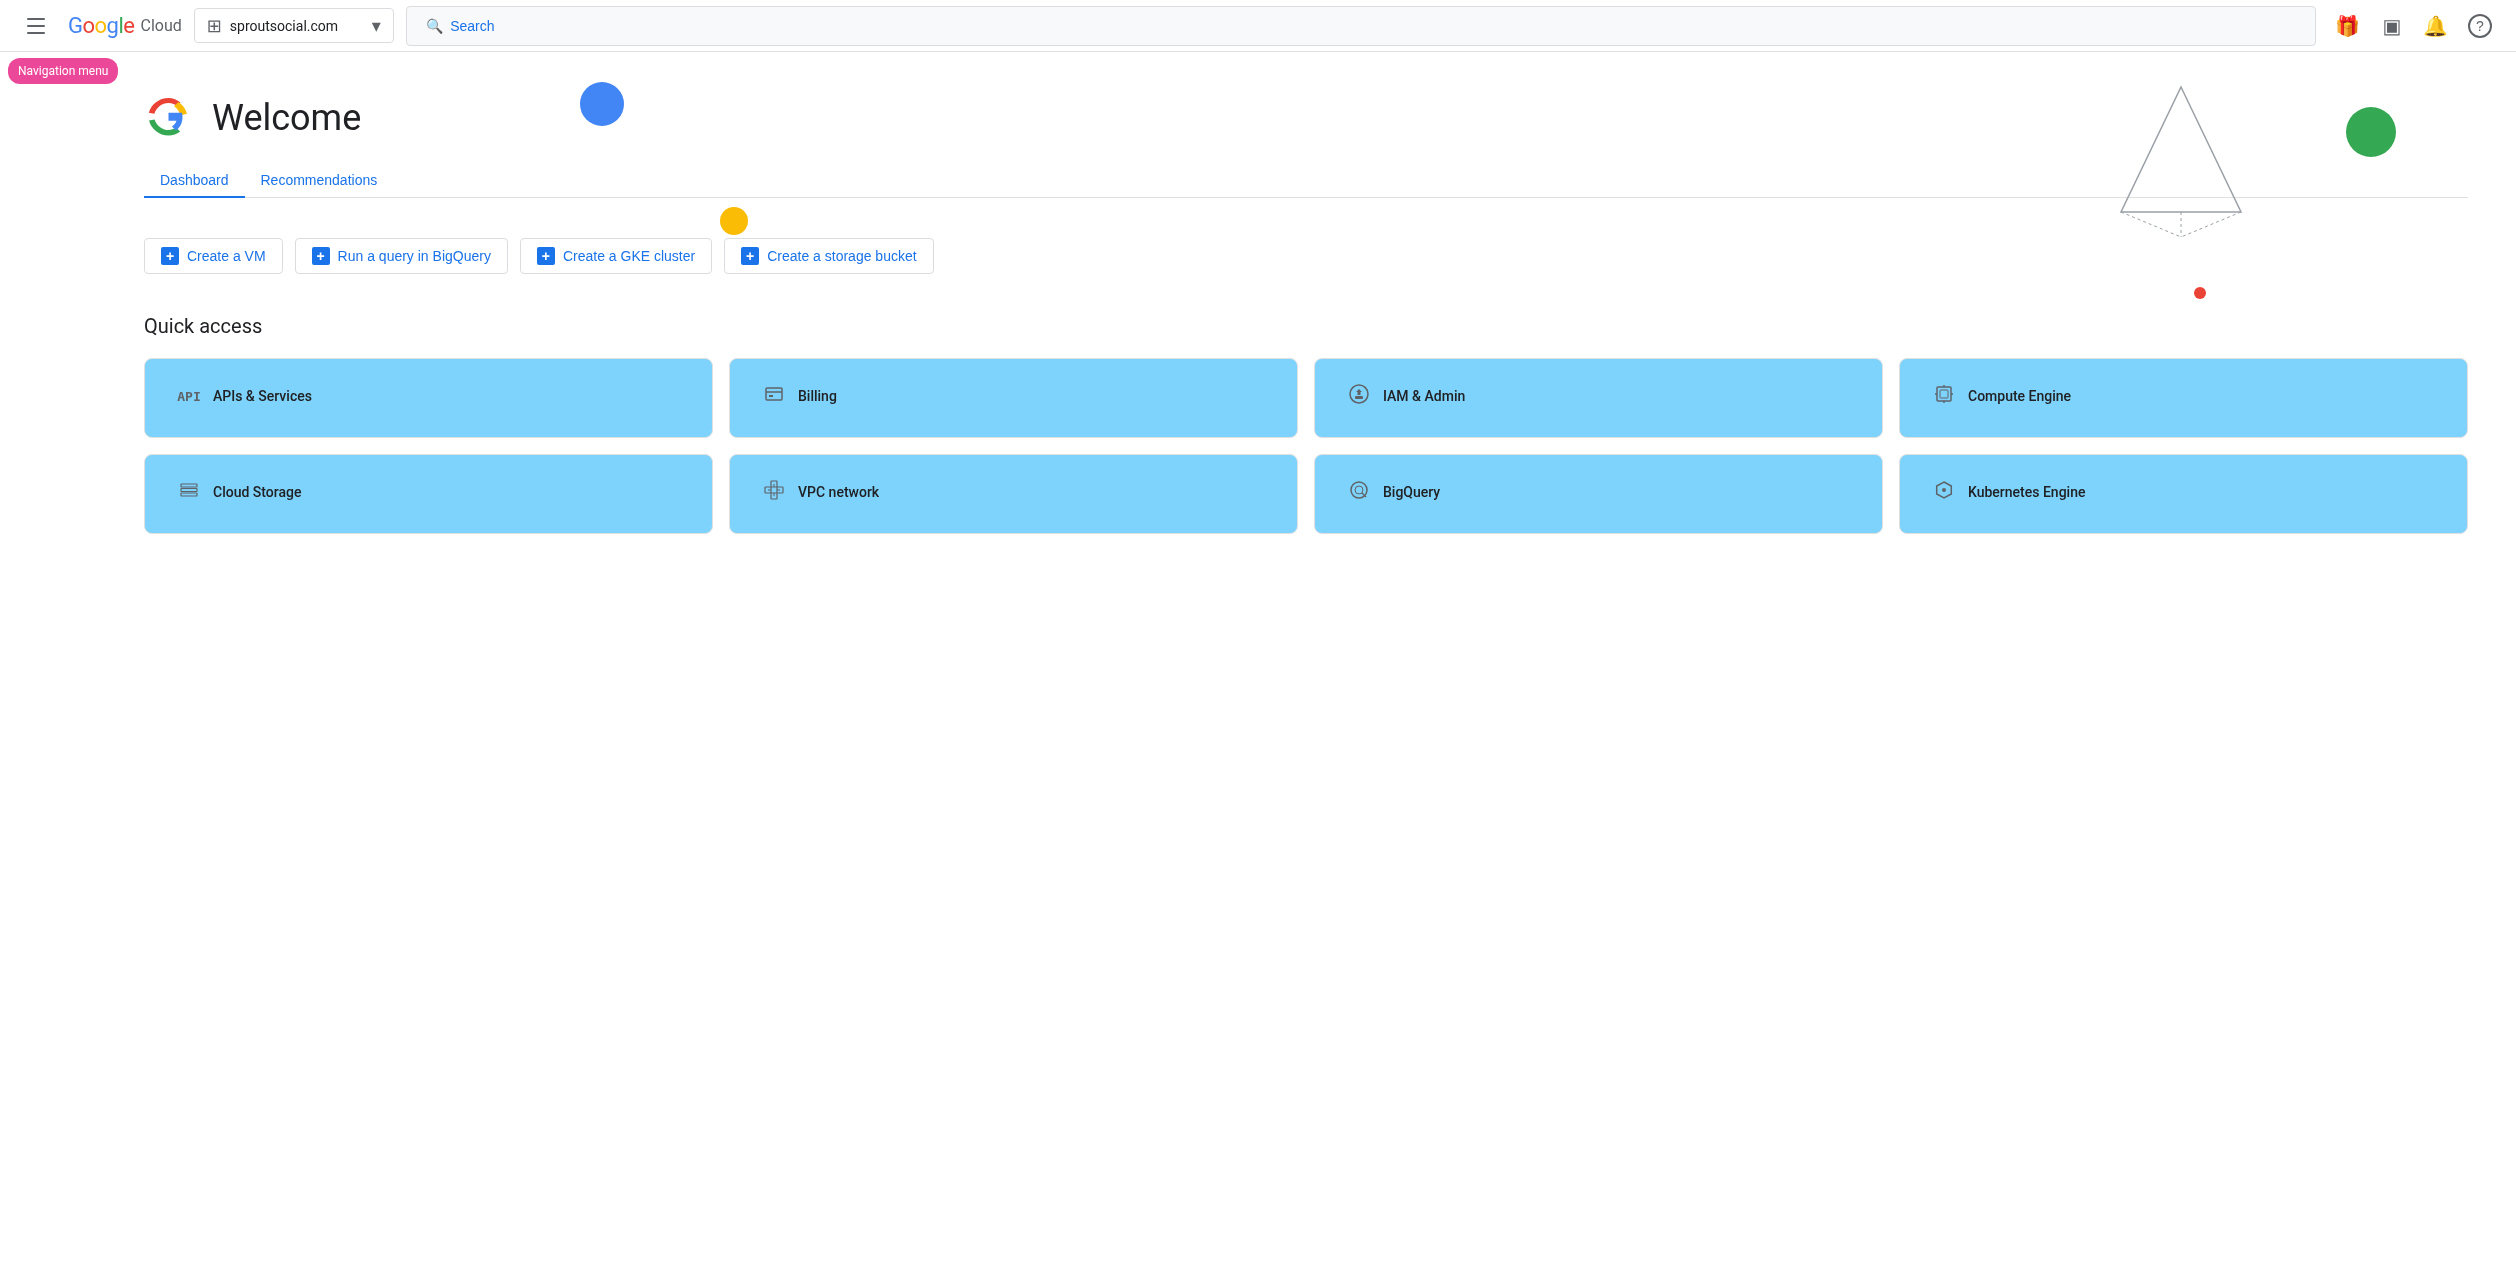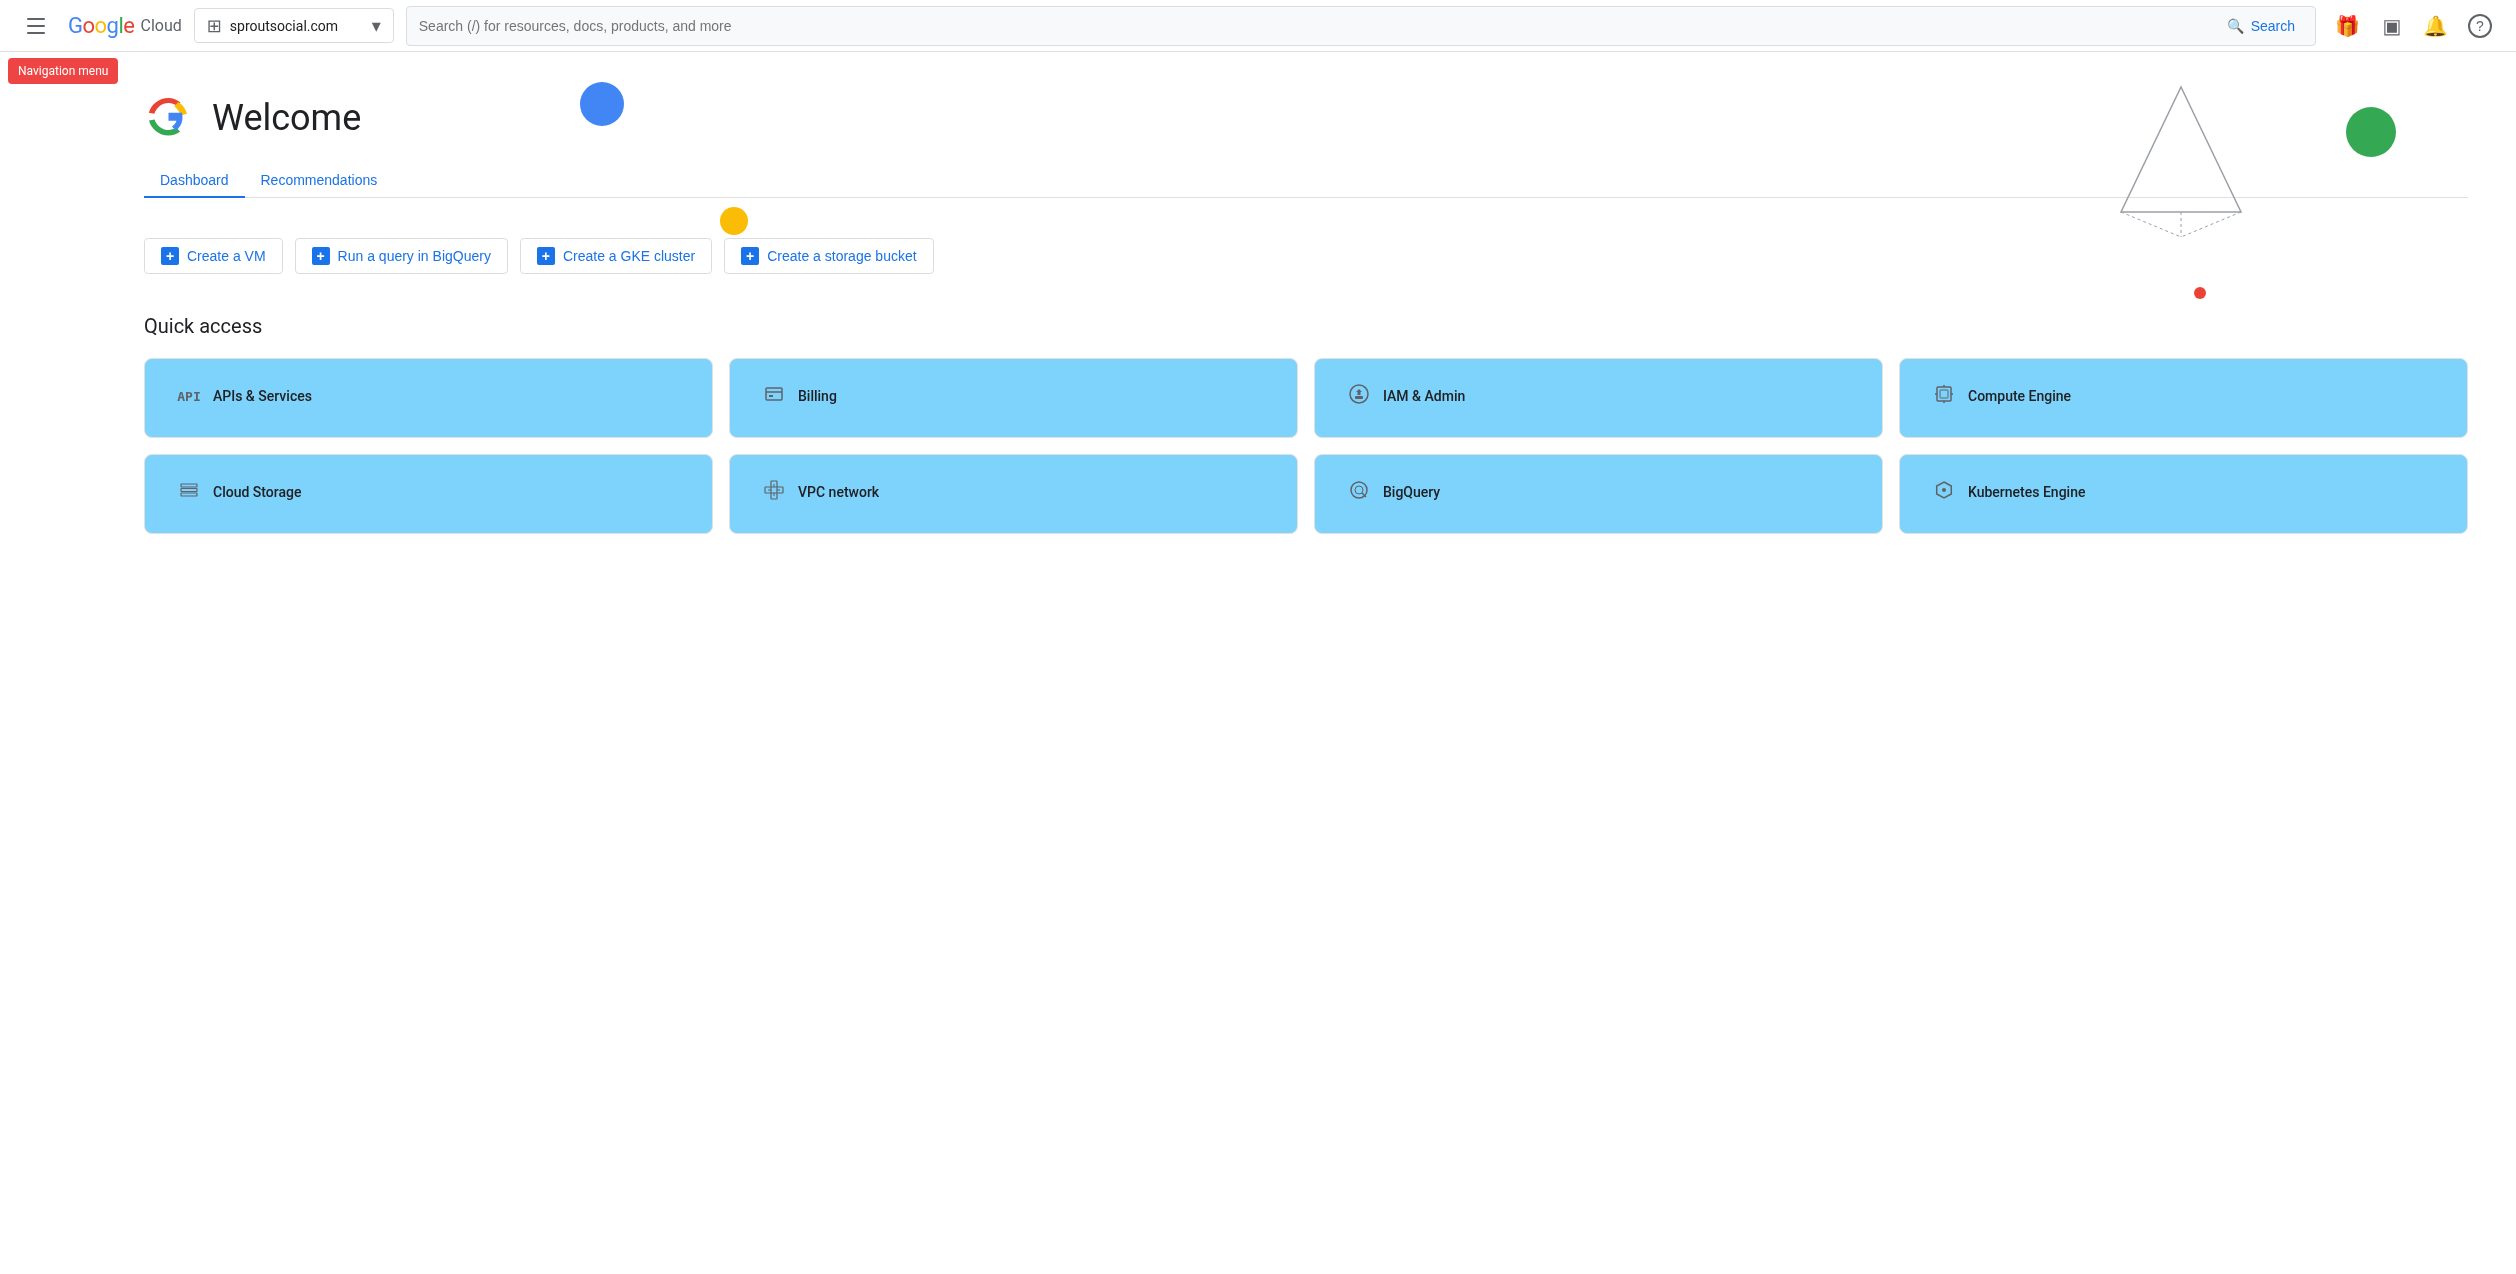--- a/index.html
+++ b/index.html
@@ -95,25 +95,25 @@
       display: flex; align-items: center; justify-content: center;
       border-radius: 50%;
       font-size: 20px; color: #5f6368;
     }
 
     
     .nav-tooltip {
       position: absolute;
       top: 58px;
       left: 8px;
-      background: #ef4444;
+      background: #ec4899;
       color: #fff;
       font-size: 12px;
       padding: 6px 10px;
-      border-radius: 4px;
+      border-radius: 12px;
       white-space: nowrap;
       z-index: 100;
     }
 
     
     .main {
       padding: 40px 48px 40px 144px;
       position: relative;
       overflow: hidden;
       min-height: calc(100vh - 64px);
@@ -258,21 +258,20 @@
     </a>
   </div>
 
   <div class="project-selector">
     <span class="project-icon">⊞</span>
     <span class="project-name">sproutsocial.com</span>
     <span class="dropdown-arrow">▾</span>
   </div>
 
   <div class="search-bar">
-    <input class="search-input" type="text" placeholder="Search (/) for resources, docs, products, and more" style="">
     <button class="search-btn">
       <span>🔍</span>
       <span>Search</span>
     </button>
   </div>
 
   <div class="header-actions">
     <button class="icon-btn">
       <span>🎁</span>
     </button>

